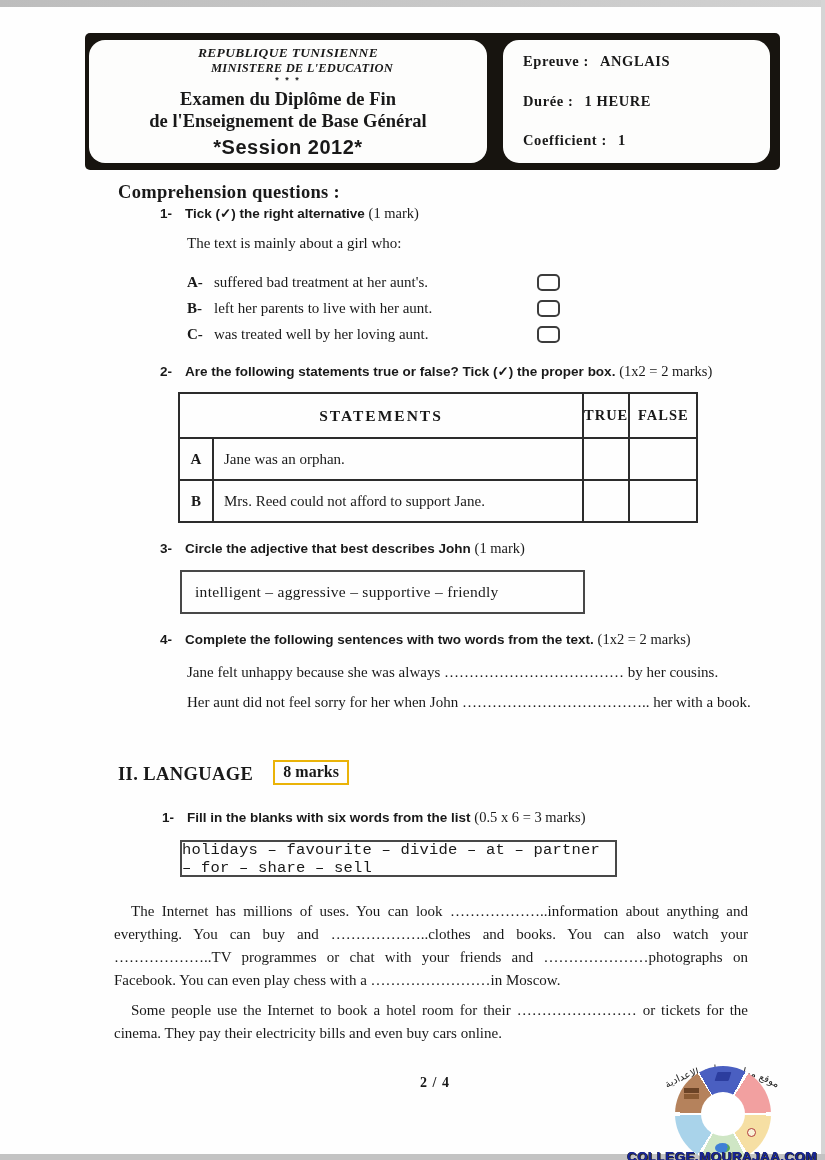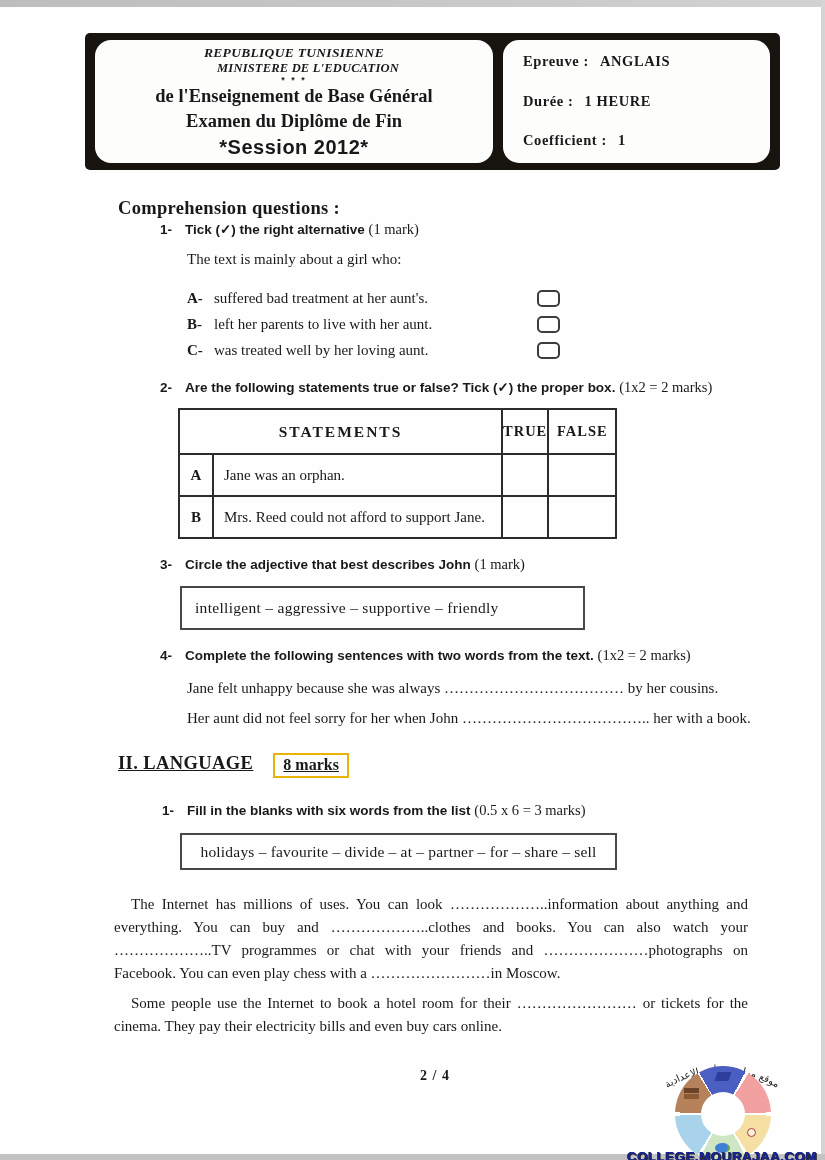--- a/index.html
+++ b/index.html
@@ -17,32 +17,32 @@
   .edge-top    { position:absolute; top:0; left:0; width:100%; height:7px;  background:linear-gradient(90deg,#bdbdbd,#d2d2d2); z-index:1; }
   .edge-right  { position:absolute; top:0; right:0; width:4px; height:100%; background:#d5d5d5; z-index:1; }
   .edge-bottom { position:absolute; bottom:0; left:0; width:100%; height:6px; background:#c3c3c3; z-index:1; }
 
   
   .header-band {
     position:absolute; left:85px; top:33px; width:695px; height:137px;
     background:#17140f; border-radius:5px; z-index:2;
   }
   .hdr-box { position:absolute; background:#fdfdfc; border-radius:16px; top:7px; height:123px; }
-  .hdr-left  { left:10px;  width:398px; text-align:center; padding-top:5px; }
+  .hdr-left  { left:4px;  width:398px; text-align:center; padding-top:5px; }
   .hdr-right { left:418px; width:267px; padding:13px 0 14px 20px; display:flex; flex-direction:column; justify-content:space-between; }
   .hdr-rep   { font:italic 700 13.5px "Liberation Serif", serif; letter-spacing:.3px; }
   .hdr-min   { font:italic 700 12.5px "Liberation Serif", serif; letter-spacing:.2px;padding-left:28px; }
   .hdr-stars { font:700 9px "Liberation Sans", sans-serif; letter-spacing:2px; line-height:9px; }
   .hdr-title { font:700 18.5px "Liberation Serif", serif; line-height:22px; margin-top:3px; }
   .hdr-session { font:700 20px "Liberation Sans", sans-serif; margin-top:4px; letter-spacing:.5px; }
   .hdr-row   { font:700 14.5px "Liberation Serif", serif; letter-spacing:.6px; }
   .hdr-row .val { margin-left:11px; }
 
   
-  .content { position:absolute; top:170px; left:0; width:825px; z-index:2; }
+  .content { position:absolute; top:154px; left:0; width:825px; z-index:2; }
 
   .comp-title { margin:28px 0 0 118px; font:700 18.5px "Liberation Serif", serif; letter-spacing:.3px; }
 
   .q-line { margin-left:160px; font-size:14px; white-space:nowrap; }
   .q-num  { display:inline-block; width:25px; font:700 13.5px "Liberation Sans", sans-serif; }
   .q-bold { font:700 13.5px "Liberation Sans", sans-serif; }
   .q-marks{ font:400 14.5px "Liberation Serif", serif; }
 
   .q1-line { margin-top:2px; }
   .stem { margin:13px 0 0 187px; font-size:15px; }
@@ -50,41 +50,41 @@
   .options { margin:17px 0 0 187px; width:373px; }
   .opt-row { display:flex; align-items:center; height:26px; }
   .opt-letter { font-weight:700; width:27px; font-size:15px; }
   .opt-text { font-size:15px; }
   .opt-box { margin-left:auto; width:23px; height:17px; border:2px solid #3c3c3c; border-radius:5px; background:#fff; }
 
   .q2-line { margin-top:16px; }
 
   table.tf { margin:12px 0 0 178px; border-collapse:collapse; }
   table.tf th, table.tf td { border:2px solid #2c2c2c; }
-  th.st-hdr  { width:323px; height:45px; font:700 15.5px "Liberation Serif", serif; letter-spacing:2px; text-align:center; }
+  th.st-hdr  { width:404px; height:45px; font:700 15.5px "Liberation Serif", serif; letter-spacing:2px; text-align:center; }
   th.tf-hdr  { font:700 14.5px "Liberation Serif", serif; letter-spacing:1px; text-align:center; }
   th.true-c  { width:44px; }
   th.false-c { width:68px; }
   td.row-letter { width:34px; height:42px; text-align:center; font-weight:700; font-size:15px; }
   td.row-stmt   { padding-left:10px; font-size:15px; }
 
   .q3-line { margin-top:17px; }
   .word-box3 { margin:13px 0 0 180px; width:405px; height:44px; border:2px solid #484848;
                display:flex; align-items:center; padding-left:13px; font-size:15.5px; letter-spacing:.3px; }
 
   .q4-line { margin-top:17px; }
   .q4-text { margin:9px 0 0 187px; width:582px; font-size:15px; line-height:30px; }
 
-  .lang-title-row { margin:20px 0 0 118px; display:flex; align-items:flex-start;text-decoration:underline; }
+  .lang-title-row { margin:43px 0 0 118px; display:flex; align-items:flex-end; }
   .lang-title { font:700 18.5px "Liberation Serif", serif; letter-spacing:.4px; }
   .marks-badge { margin-left:20px; border:2px solid #eab308; padding:1px 8px 2px; font:700 16px "Liberation Serif", serif; }
 
   .lq1-line { margin-top:24px; margin-left:162px; }
   .word-box6 { margin:14px 0 0 180px; width:437px; height:37px; border:2px solid #484848;
-               display:flex; align-items:center; justify-content:center; font-size:15.5px; letter-spacing:.2px; }
+               display:flex; align-items:center; justify-content:center; font-size:15.5px; letter-spacing:.2px;font-family:Liberation Mono, monospace; }
 
   .para { margin:23px 0 0 114px; width:634px; font-size:15px; line-height:23px;
           text-align:justify; text-indent:17px; }
   .para + .para { margin-top:7px; }
 
   .page-num { margin:30px 0 0 420px; font:700 14px "Liberation Serif", serif; letter-spacing:1px; }
 
   
   .logo { position:absolute; right:8px; bottom:-4px; width:190px; height:122px; z-index:3; }
   .logo-arc { position:absolute; top:0; left:0; }
@@ -112,22 +112,22 @@
 <div class="page">
   <div class="edge-top"></div>
   <div class="edge-right"></div>
   <div class="edge-bottom"></div>
 
   <div class="header-band">
     <div class="hdr-box hdr-left">
       <div class="hdr-rep">REPUBLIQUE TUNISIENNE</div>
       <div class="hdr-min">MINISTERE DE L'EDUCATION</div>
       <div class="hdr-stars">* * *</div>
+      <div class="hdr-title">Examen du Diplôme de Fin</div>
       <div class="hdr-title" style="margin-top:0;">de l'Enseignement de Base Général</div>
-      <div class="hdr-title">Examen du Diplôme de Fin</div>
       <div class="hdr-session">*Session 2012*</div>
     </div>
     <div class="hdr-box hdr-right">
       <div class="hdr-row">
         <span>Epreuve :</span><span class="val">ANGLAIS</span>
       </div>
       <div class="hdr-row">
         <span>Durée :</span><span class="val">1 HEURE</span>
       </div>
       <div class="hdr-row">

